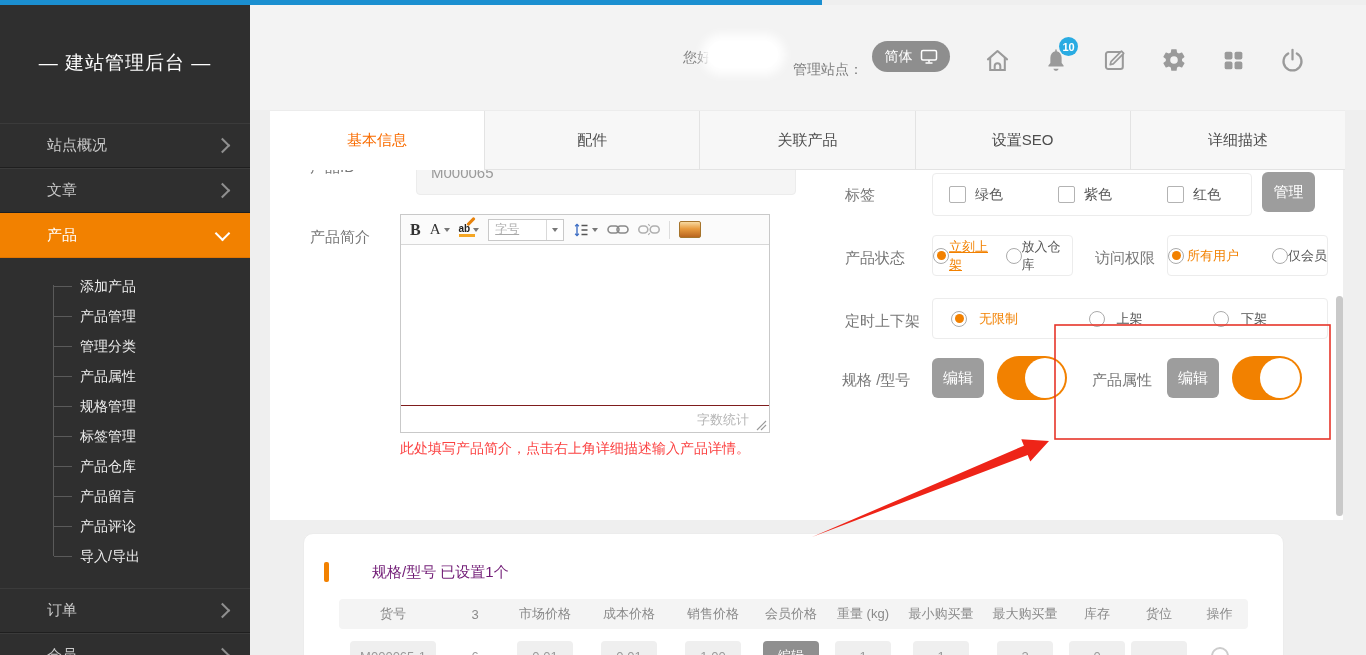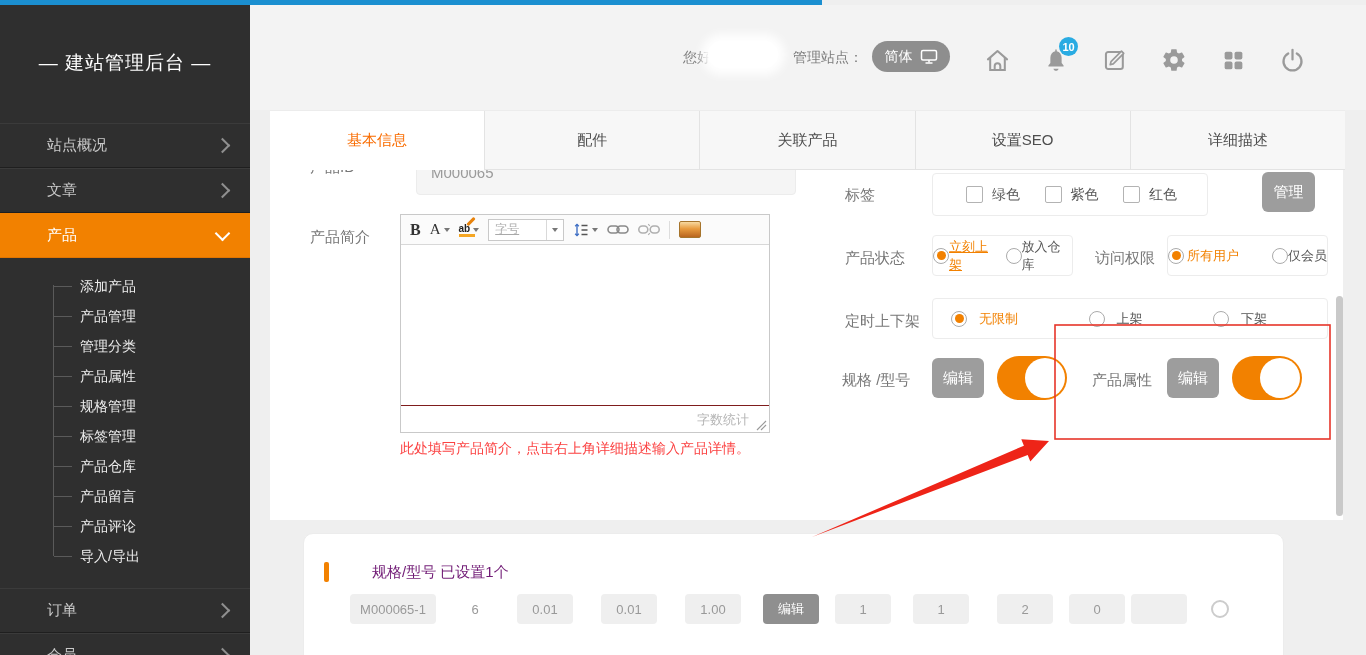--- a/index.html
+++ b/index.html
@@ -166,21 +166,21 @@
     </div>
     <div class="nav-item" style="top:628px;">
       <span>会员</span>
       <span class="chev"></span>
     </div>
   </div>
 
   <div class="header">
     <span class="greet" style="left:433px;">您好：</span>
     <span class="name-blob"></span>
-    <span class="mng" style="left:543px;">管理站点：</span>
+    <span class="mng" style="left:543px;margin-top:12px;">管理站点：</span>
 
     <div class="site-pill">
       <span>简体</span>
       <svg width="18" height="16" viewBox="0 0 18 16">
         <rect x="1.5" y="1.5" width="15" height="9.5" rx="1.5" fill="none" stroke="#fff" stroke-width="1.5"></rect>
         <line x1="9" y1="11" x2="9" y2="13.5" stroke="#fff" stroke-width="1.5"></line>
         <line x1="5.5" y1="14" x2="12.5" y2="14" stroke="#fff" stroke-width="1.5"></line>
       </svg>
     </div>
 
@@ -283,21 +283,21 @@
       <span>字数统计</span>
       <svg class="grip" width="11" height="11" viewBox="0 0 11 11">
         <path d="M1 10L10 1M5 10l5-5" stroke="#9a9a9a" stroke-width="1.2"></path>
       </svg>
     </div>
   </div>
 
   <span class="hint">此处填写产品简介，点击右上角详细描述输入产品详情。</span>
 
   <span class="flabel" style="left:845px;top:186px;">标签</span>
-  <div class="gbox" style="left:932px;top:173px;width:276px;height:43px;padding:0 30px 0 33px;justify-content:space-between;">
+  <div class="gbox" style="left:932px;top:173px;width:320px;height:43px;padding:0 30px 0 16px;justify-content:space-between;">
     <span style="display:flex;align-items:center;">
       <span class="checkbox"></span>
       <span class="cbl">绿色</span>
     </span>
     <span style="display:flex;align-items:center;">
       <span class="checkbox"></span>
       <span class="cbl">紫色</span>
     </span>
     <span style="display:flex;align-items:center;">
       <span class="checkbox"></span>
@@ -352,20 +352,34 @@
 
   <span class="flabel" style="left:1092px;top:371px;">产品属性</span>
   <div class="gray-btn" style="left:1167px;top:358px;width:52px;height:40px;">编辑</div>
   <div class="toggle" style="left:1232px;top:356px;"></div>
 
   <div class="bpanel">
     <div class="panel-head">
       <span class="obar"></span>
       <span class="ptitle">规格/型号 已设置1个</span>
     </div>
+    <div class="thead">
+      <span class="tc c1">货号</span>
+      <span class="tc c2">3</span>
+      <span class="tc c3">市场价格</span>
+      <span class="tc c4">成本价格</span>
+      <span class="tc c5">销售价格</span>
+      <span class="tc c6">会员价格</span>
+      <span class="tc c7">重量 (kg)</span>
+      <span class="tc c8">最小购买量</span>
+      <span class="tc c9">最大购买量</span>
+      <span class="tc c10">库存</span>
+      <span class="tc c11">货位</span>
+      <span class="tc c12">操作</span>
+    </div>
     <div class="trow">
       <span class="tc c1">
           <span class="cellbox wide">M000065-1</span>
         </span>
       <span class="tc c2">6</span>
       <span class="tc c3">
           <span class="cellbox">0.01</span>
         </span>
       <span class="tc c4">
           <span class="cellbox">0.01</span>

